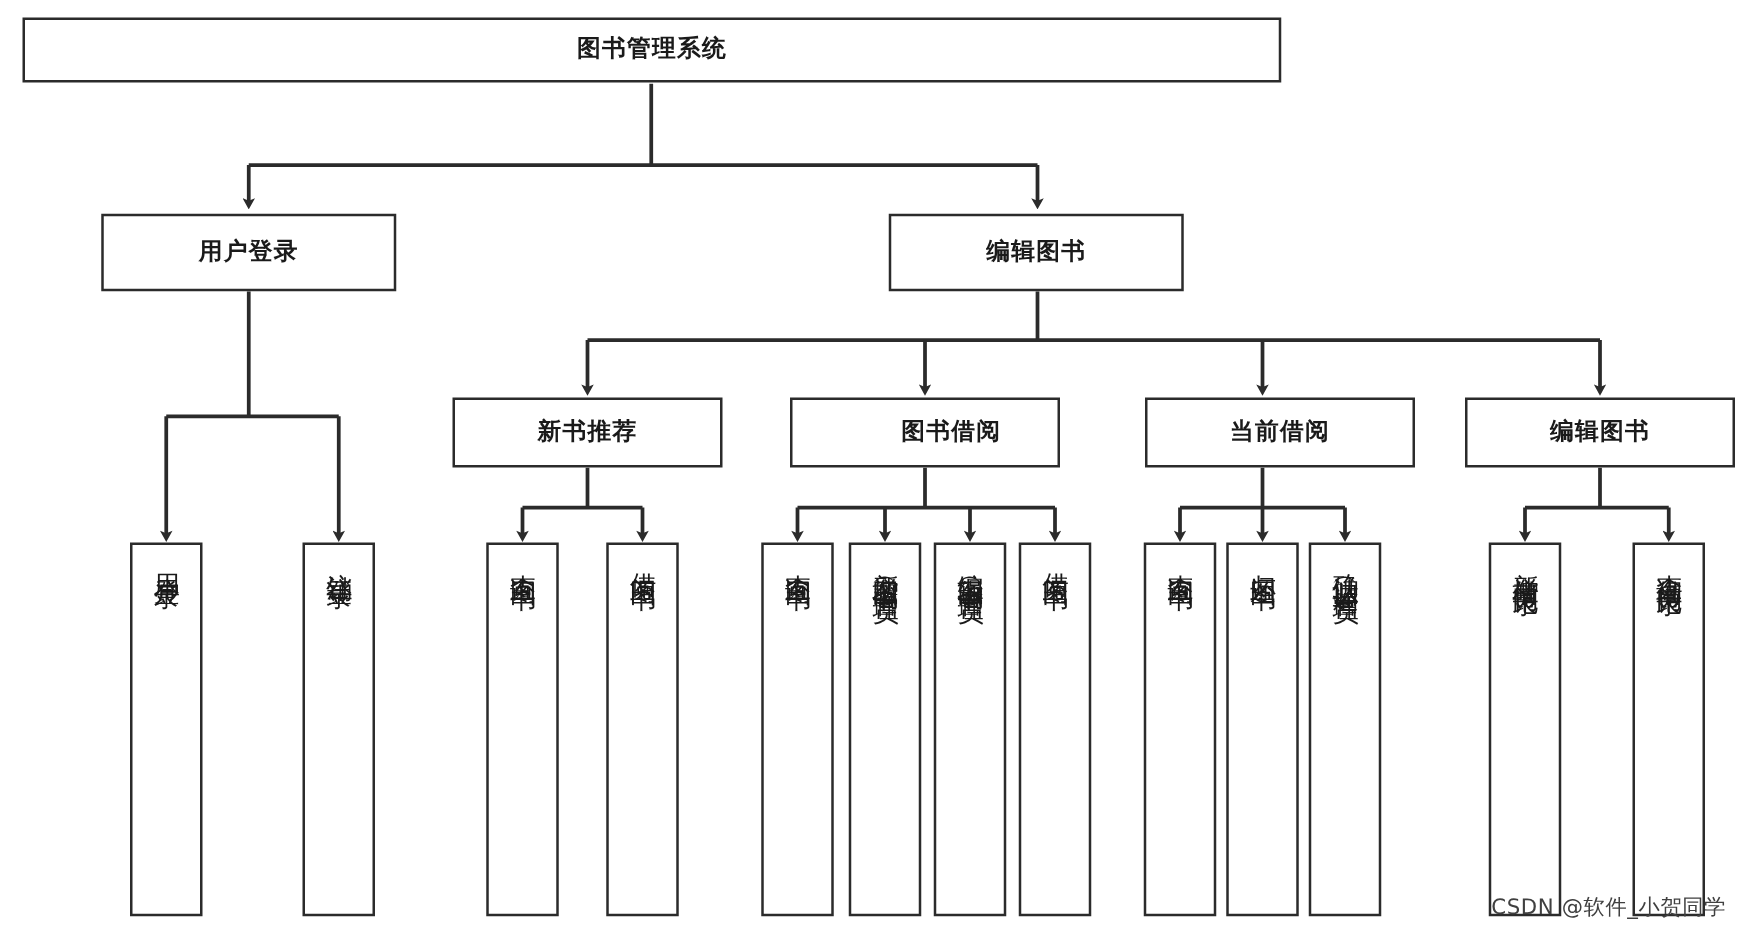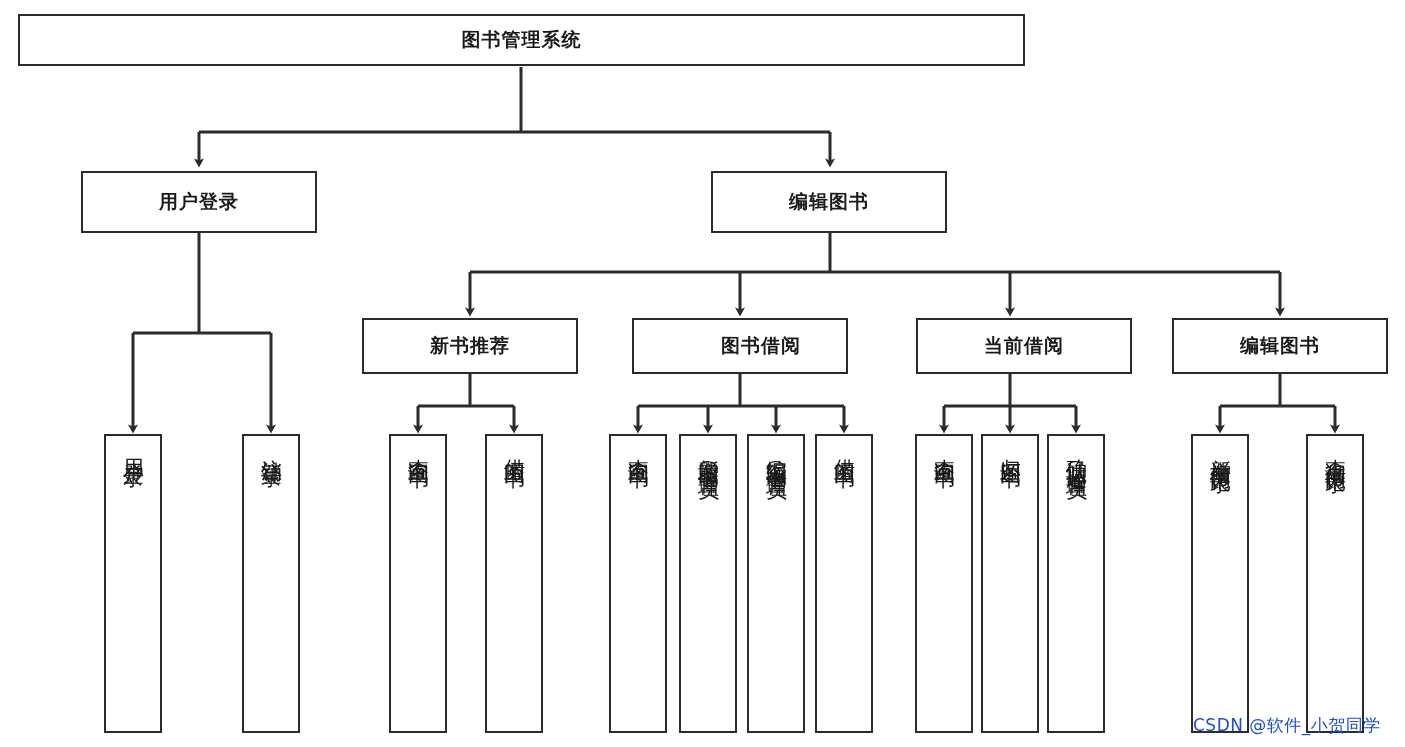--- a/index.html
+++ b/index.html
@@ -53,21 +53,21 @@
   .node.vert .label {
     writing-mode: vertical-rl;
     text-orientation: upright;
     font-size: 21px;
     letter-spacing: 3px;
     line-height: 1;
     white-space: nowrap;
   }
   .watermark {
     position: absolute;
-    color: #1d4ed8;
+    color: #404040;
     font-size: 17px;
     letter-spacing: 0.5px;
     white-space: nowrap;
   }
 </style>
 </head>
 <body>
 
 <div id="canvas">
 

